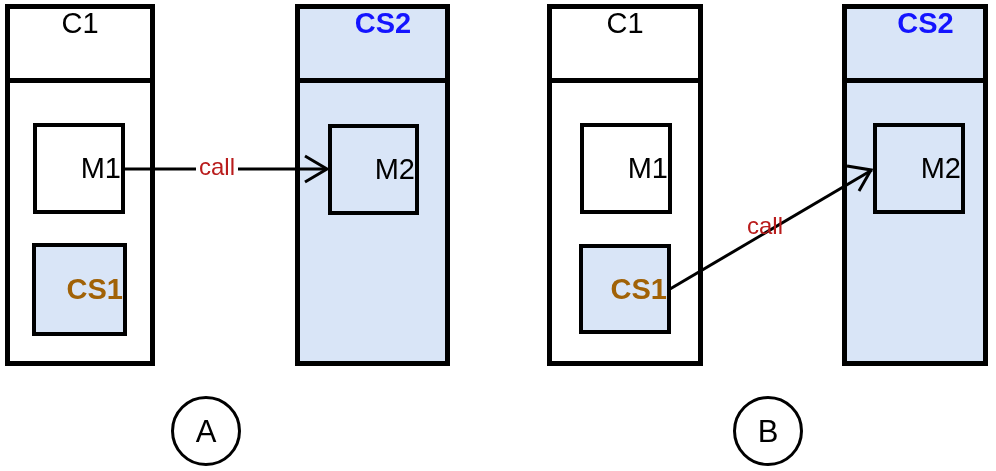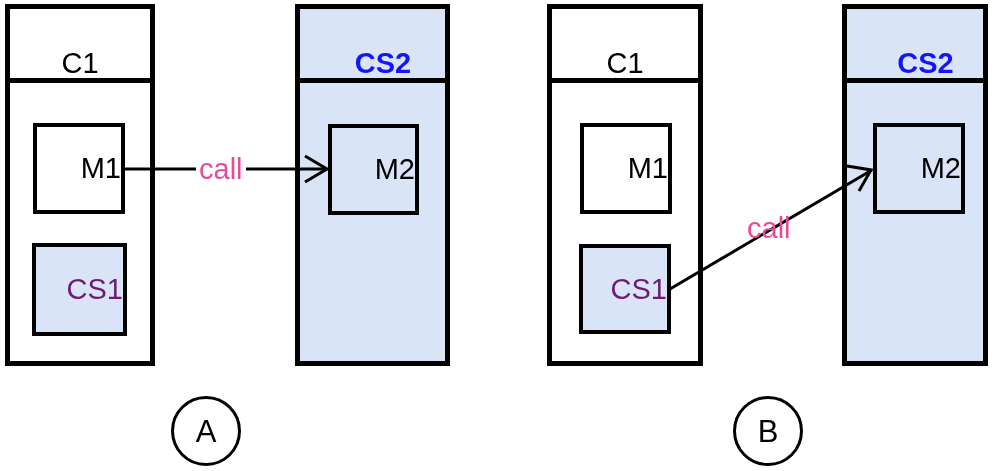--- a/index.html
+++ b/index.html
@@ -29,21 +29,21 @@
     background: #d9e5f7;
   }
   .class-header {
     position: absolute;
     left: 0;
     right: 0;
     top: 0;
     box-sizing: border-box;
     border-bottom: 5px solid #000000;
     display: flex;
-    align-items: flex-end;
+    align-items: flex-start;
     justify-content: center;
   }
   .class-name {
     font-size: 29px;
     color: #000000;
     font-weight: normal;
     line-height: 1;
     letter-spacing: 0px;
   }
   .class-name.blue {
@@ -64,39 +64,39 @@
   }
   .member-box.filled {
     background: #d9e5f7;
   }
   .member-label {
     font-size: 29px;
     color: #000000;
     line-height: 1;
   }
   .member-label.blue {
-    color: #701a75;
-    font-weight: normal;
+    color: #a16207;
+    font-weight: bold;
   }
 
   
   .edge-layer {
     position: absolute;
     left: 0;
     top: 0;
     width: 996px;
     height: 471px;
     pointer-events: none;
   }
 
   
   .edge-label {
     position: absolute;
-    font-size: 29px;
-    color: #ec4899;
+    font-size: 24px;
+    color: #b91c1c;
     background: #ffffff;
     padding: 0 3px;
     line-height: 1;
     white-space: nowrap;
   }
   .edge-label.no-bg {
     background: transparent;
   }
 
   

